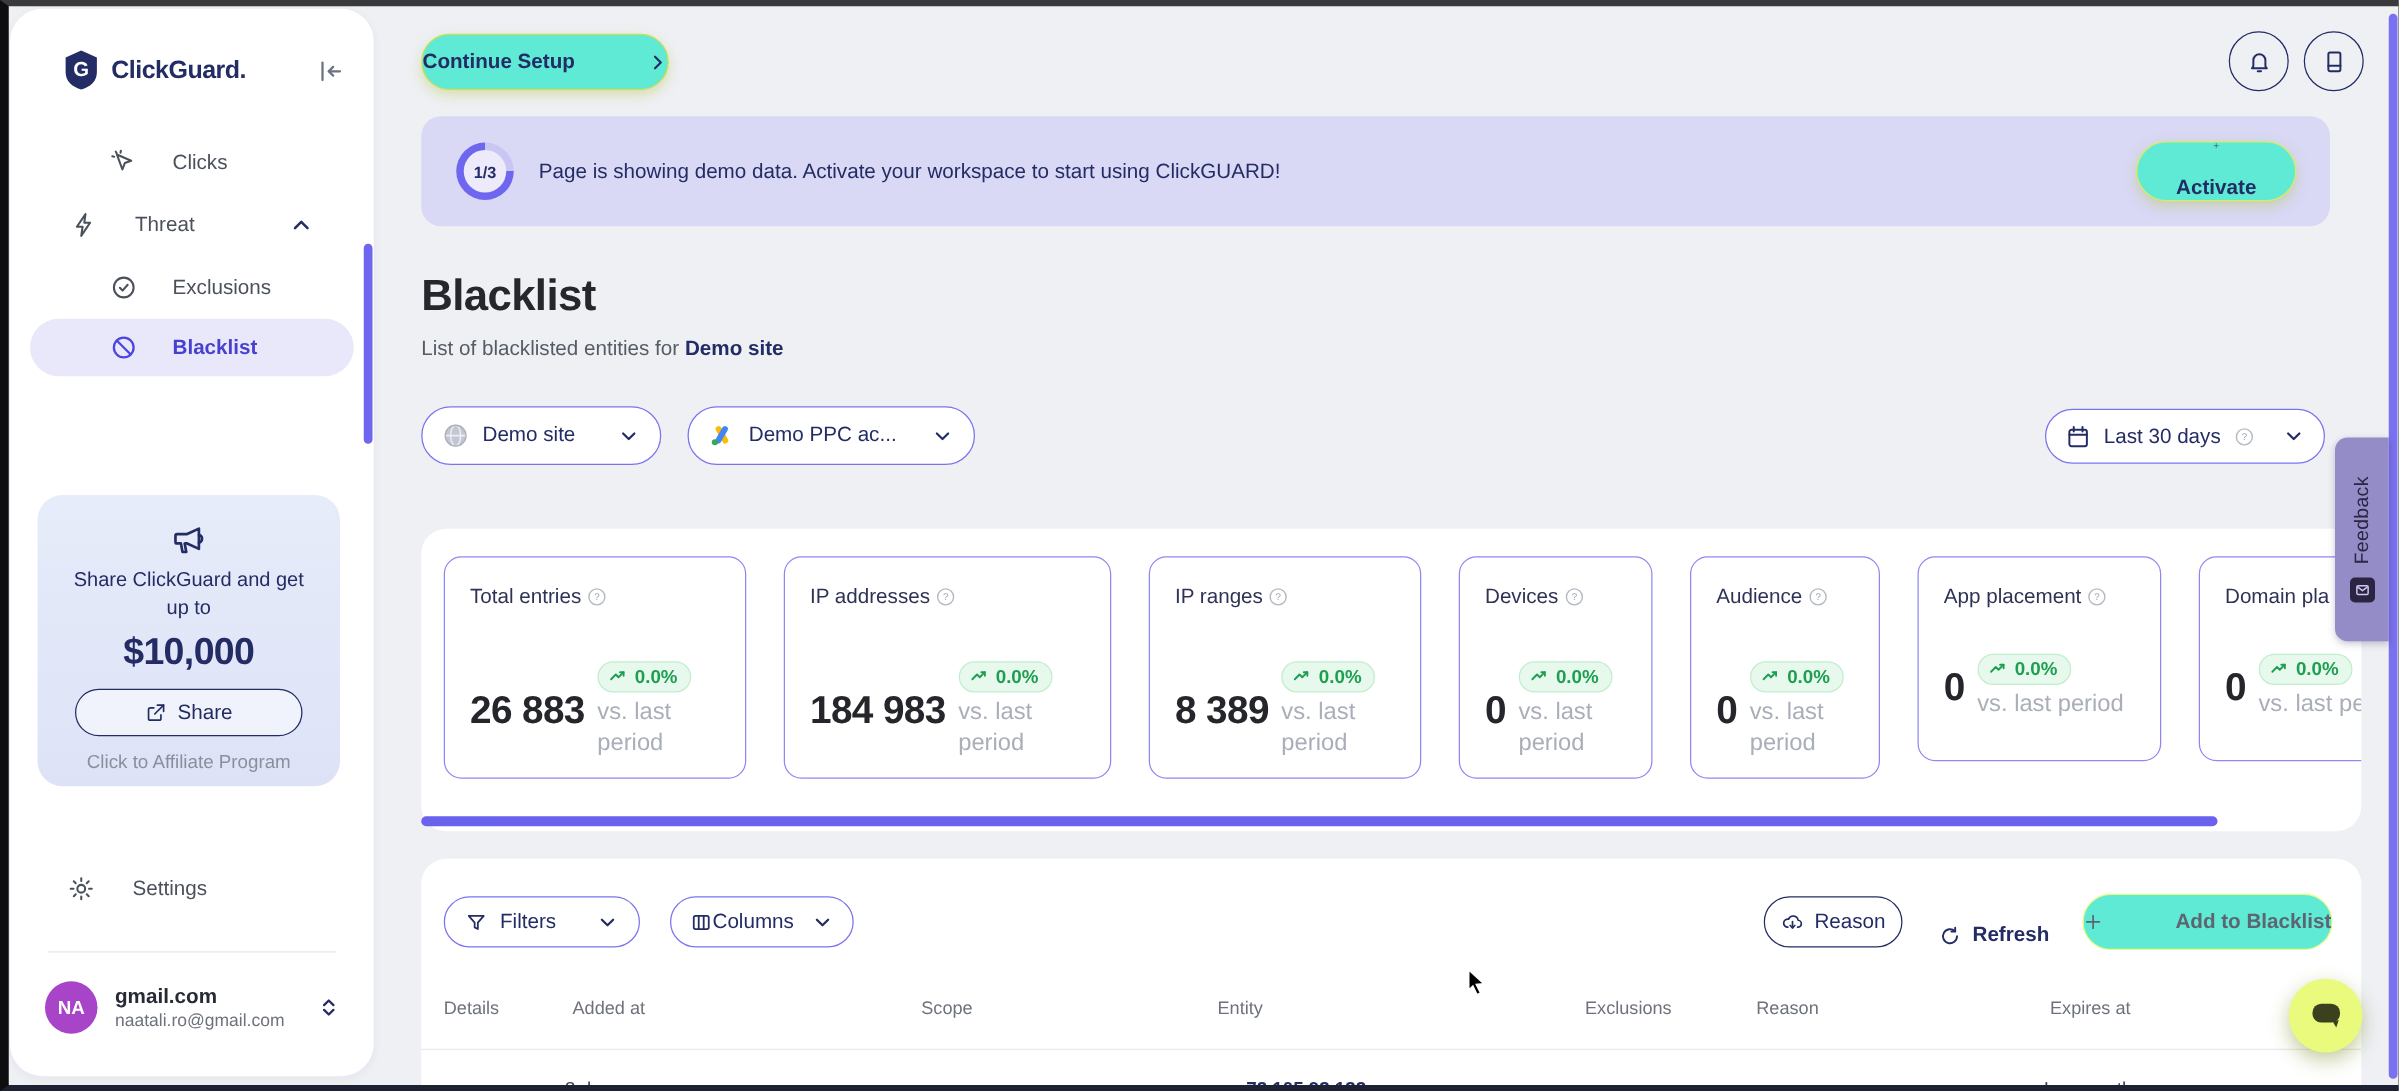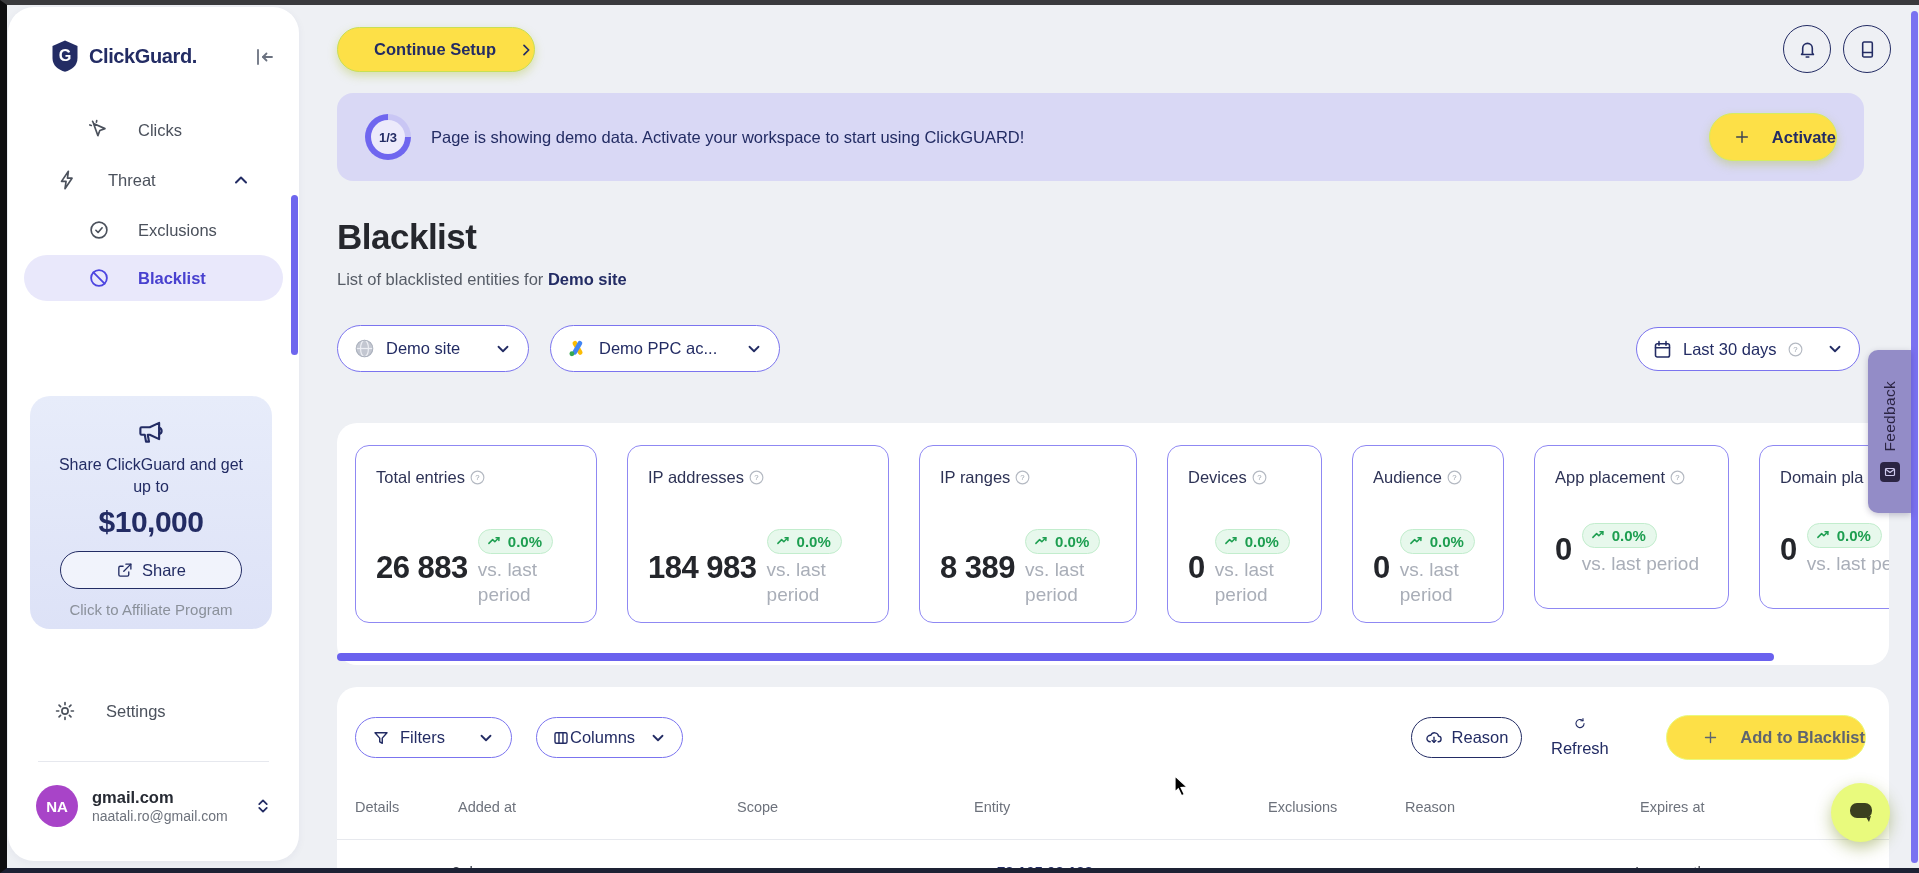--- a/index.html
+++ b/index.html
@@ -52,41 +52,41 @@
   .side-divider{ position:absolute; left:30px; right:30px; top:754px; height:1px; background:#e6e8ee; }
   .user-row{ position:absolute; left:28px; top:778px; width:236px; display:flex; align-items:center; cursor:pointer; }
   .avatar{ width:42px; height:42px; border-radius:50%; background:#a844c8; color:#fff; font-size:15px; font-weight:600; display:flex; align-items:center; justify-content:center; }
   .user-meta{ margin-left:14px; flex:1; min-width:0; }
   .user-name{ font-size:16.5px; font-weight:700; color:#262a33; }
   .user-email{ font-size:14px; color:#6d727c; margin-top:1px; }
   .user-switch{ width:18px; height:20px; color:#232c64; }
 
   
   .btn-lime{
-    display:inline-flex; align-items:center; justify-content:flex-end; gap:22px;
-    background:#fde047; border:1.5px solid #c9df52; border-radius:999px;
+    display:inline-flex; align-items:center; justify-content:space-between; gap:22px;
+    background:#5eead4; border:1.5px solid #c9df52; border-radius:999px;
     color:#232c64; font-weight:700; cursor:pointer;
     box-shadow:0 4px 10px rgba(170,190,40,.35);
   }
   #continue-setup{ position:absolute; left:330px; top:22px; width:198px; height:45px; font-size:16.5px; }
   #continue-setup .ico{ width:16px; height:16px; }
   .round-btn{ position:absolute; top:20px; width:48px; height:48px; border-radius:50%; border:1.5px solid #232c64; display:flex; align-items:center; justify-content:center; color:#232c64; background:transparent; cursor:pointer; }
   .round-btn .ico{ width:21px; height:21px; }
 
   
   .banner{
     position:absolute; left:330px; top:88px; width:1527px; height:88px; border-radius:16px;
     background:#d9d8f5; display:flex; align-items:center; padding:0 28px;
   }
   .progress-ring{ width:46px; height:46px; border-radius:50%;
     background:conic-gradient(#c9c6f4 0 25%, #6f66ef 25% 100%);
     display:flex; align-items:center; justify-content:center; flex:0 0 auto; }
   .progress-ring .inner{ width:34px; height:34px; border-radius:50%; background:#eceafb; display:flex; align-items:center; justify-content:center; font-size:13px; font-weight:800; color:#232c64; }
   .banner-msg{ margin-left:20px; font-size:16.5px; color:#232c64; }
-  #activate-btn{ position:absolute; right:27px; top:20px; width:128px; height:48px; font-size:16.5px; }
+  #activate-btn{ position:absolute; right:27px; top:20px; width:128px; height:48px; font-size:16.5px;flex-direction:column; }
   #activate-btn .plus{ width:16px; height:16px; color:#3c4352; }
 
   
   .page-title{ position:absolute; left:330px; top:212px; font-size:35px; font-weight:800; color:#25272d; letter-spacing:-0.5px; }
   .page-subtitle{ position:absolute; left:330px; top:265px; font-size:16.5px; color:#565c66; }
   .page-subtitle b{ color:#232c64; font-weight:700; }
 
   .pill{ display:flex; align-items:center; background:#fff; border:1.5px solid #7b74ef; border-radius:999px; cursor:pointer; color:#232c64; font-size:16.5px; }
   #site-pill{ position:absolute; left:330px; top:320px; width:192px; height:47px; padding:0 16px; gap:11px; }
   #ppc-pill{ position:absolute; left:543px; top:320px; width:230px; height:47px; padding:0 16px; gap:11px; }
@@ -108,21 +108,21 @@
   .badge-up .ico{ width:15px; height:15px; }
   .stat-compare{ margin-top:4px; font-size:19px; color:#a9aeb8; line-height:1.3; }
   .h-scrollbar{ position:absolute; left:330px; top:648px; width:1437px; height:8px; background:#6a61ee; border-radius:4px; cursor:pointer; }
 
   
   .table-panel{ position:absolute; left:330px; top:682px; width:1552px; height:200px; background:#fff; border-radius:20px 20px 0 0; }
   #filters-pill{ position:absolute; left:18px; top:30px; width:157px; height:41px; padding:0 16px; gap:10px; font-size:16.5px; }
   #columns-pill{ position:absolute; left:199px; top:30px; width:147px; height:41px; padding:0 15px; font-size:16.5px; }
   .pill .sm-ico{ width:18px; height:18px; }
   #export-btn{ position:absolute; left:1074px; top:30px; width:111px; height:41px; border:1.5px solid #232c64; border-radius:999px; background:#fff; display:flex; align-items:center; justify-content:center; gap:9px; color:#232c64; font-size:16.5px; font-weight:500; cursor:pointer; }
-  #refresh-btn{ position:absolute; left:1214px; top:30px; height:41px; display:flex; align-items:center; gap:9px; color:#232c64; font-size:16.5px; font-weight:400; cursor:pointer; background:none; border:none;flex-direction:column; }
+  #refresh-btn{ position:absolute; left:1214px; top:30px; height:41px; display:flex; align-items:flex-end; gap:9px; color:#232c64; font-size:16.5px; font-weight:700; cursor:pointer; background:none; border:none; }
   #refresh-btn .ico,#export-btn .ico{ width:18px; height:18px; }
   #add-blacklist-btn{ position:absolute; left:1329px; top:28px; width:200px; height:45px; font-size:16.5px; color:#5e6470; font-weight:600; box-shadow:none; border-color:#e9fa7d; }
   #add-blacklist-btn .plus{ width:15px; height:15px; color:#5e6470; }
   .th{ position:absolute; top:112px; font-size:14.5px; color:#6d727c; }
   .table-divider{ position:absolute; left:0; right:0; top:152px; height:1px; background:#e7e9ee; }
   .td-partial{ position:absolute; top:176px; font-size:15px; color:#3a3f4a; white-space:nowrap; }
   .td-partial.entity{ color:#232c64; font-weight:600; }
 
   
   .v-scrollbar{ position:absolute; right:1px; top:6px; bottom:5px; width:7px; background:#7a71f1; border-radius:4px; cursor:pointer; }

